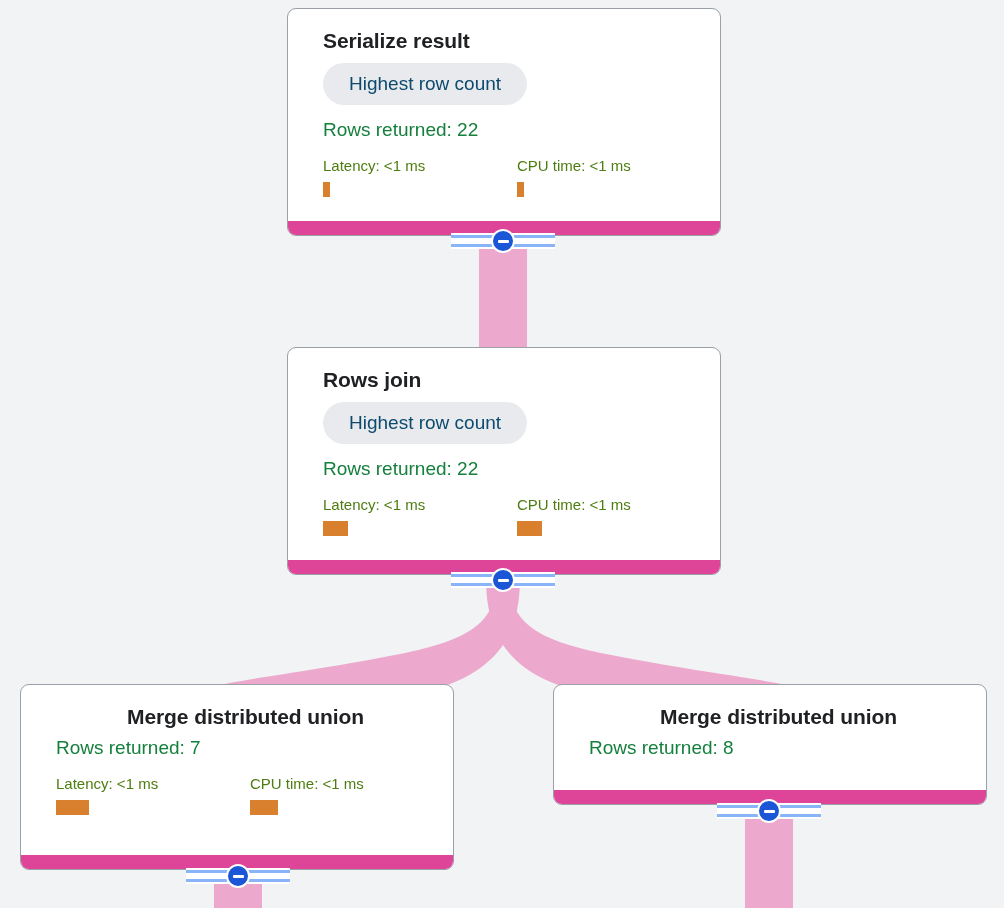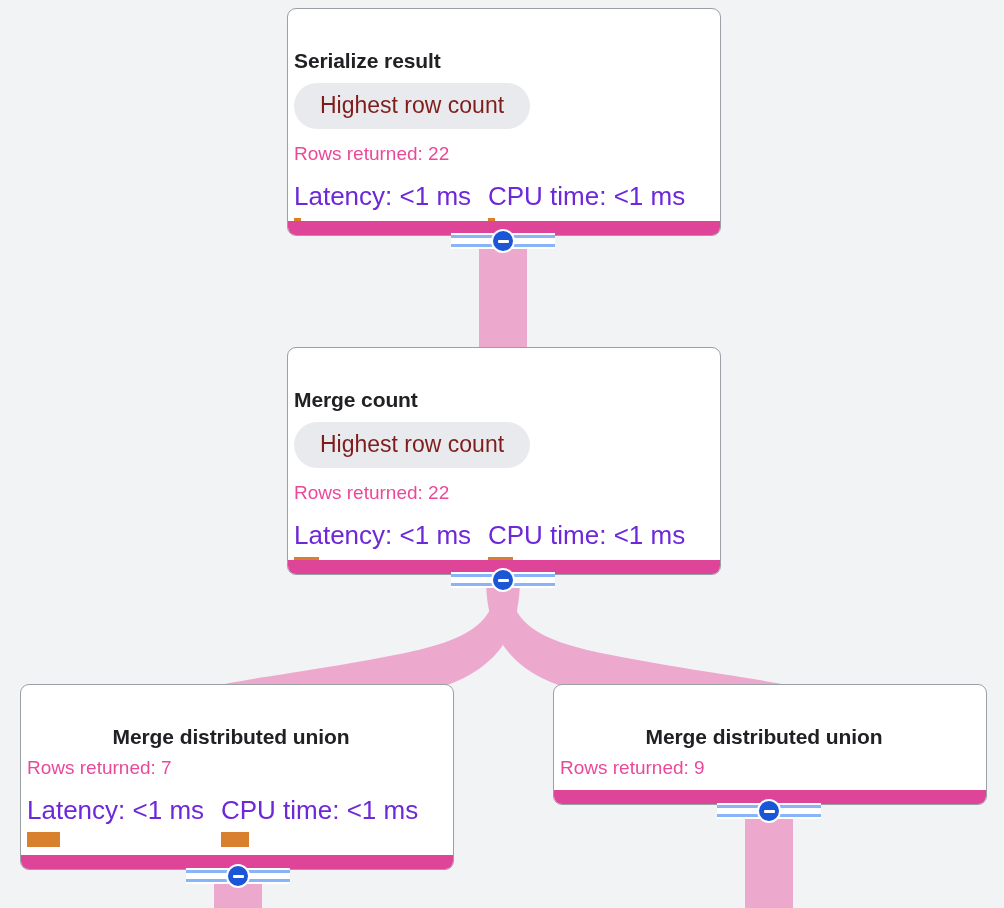--- a/index.html
+++ b/index.html
@@ -34,64 +34,63 @@
   
   .node {
     position: absolute;
     box-sizing: border-box;
     background: #ffffff;
     border: 1px solid #9aa0a6;
     border-radius: 9px;
     overflow: hidden;
   }
   .node-body {
-    padding: 20px 18px 14px 6px;
-    margin-top: 20px;
+    padding: 20px 18px 14px 35px;
   }
   .node-title {
     font-size: 21px;
     font-weight: 700;
     color: #202124;
     letter-spacing: -0.1px;
     line-height: 1.1;
     margin: 0 0 11px 0;
     white-space: nowrap;
   }
   .node-title.plain {
     font-weight: 700;
     text-align: center;
   }
   .chip {
     display: inline-block;
     background: #e8eaed;
-    color: #7f1d1d;
-    font-size: 23px;
+    color: #0c4a6e;
+    font-size: 19px;
     line-height: 1;
     padding: 11px 26px 12px 26px;
     border-radius: 999px;
     margin: 0 0 6px 0;
     white-space: nowrap;
   }
   .rows {
     font-size: 19px;
-    color: #ec4899;
+    color: #15803d;
     margin: 8px 0 0 0;
     white-space: nowrap;
   }
   .metrics {
     display: flex;
     margin-top: 17px;
   }
   .metric {
     width: 194px;
     flex: none;
   }
   .metric-label {
-    font-size: 26px;
-    color: #6d28d9;
+    font-size: 15px;
+    color: #4d7c0f;
     white-space: nowrap;
     line-height: 1.1;
   }
   .bar {
     height: 15px;
     background: #d9802f;
     margin-top: 7px;
   }
   .footer-bar {
     position: absolute;
@@ -205,21 +204,21 @@
   <div class="connector" style="left:503px; top:241px;">
     <div class="rails">
       <div class="rail-line l1"></div>
       <div class="rail-line l2"></div>
     </div>
     <div class="knob"></div>
   </div>
 
   <div class="node" style="left:287px; top:347px; width:434px; height:228px;">
     <div class="node-body">
-      <div class="node-title">Merge count</div>
+      <div class="node-title">Rows join</div>
       <div class="chip">Highest row count</div>
       <div class="rows">Rows returned: 22</div>
       <div class="metrics">
         <div class="metric">
           <div class="metric-label">Latency: &lt;1 ms</div>
           <div class="bar" style="width:25px;"></div>
         </div>
         <div class="metric">
           <div class="metric-label">CPU time: &lt;1 ms</div>
           <div class="bar" style="width:25px;"></div>
@@ -259,21 +258,21 @@
     <div class="rails">
       <div class="rail-line l1"></div>
       <div class="rail-line l2"></div>
     </div>
     <div class="knob"></div>
   </div>
 
   <div class="node" style="left:553px; top:684px; width:434px; height:121px;">
     <div class="node-body">
       <div class="node-title plain">Merge distributed union</div>
-      <div class="rows" style="margin-top:-2px;">Rows returned: 9</div>
+      <div class="rows" style="margin-top:-2px;">Rows returned: 8</div>
     </div>
     <div class="footer-bar"></div>
   </div>
 
   <div class="connector" style="left:769px; top:811px;">
     <div class="rails">
       <div class="rail-line l1"></div>
       <div class="rail-line l2"></div>
     </div>
     <div class="knob"></div>

